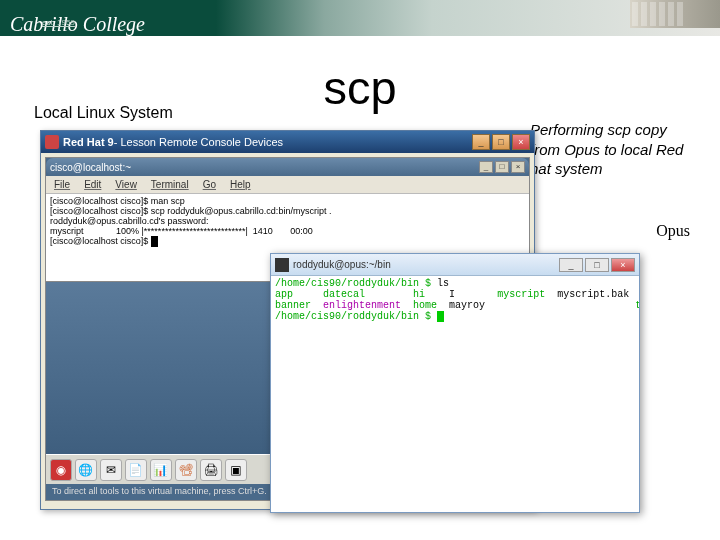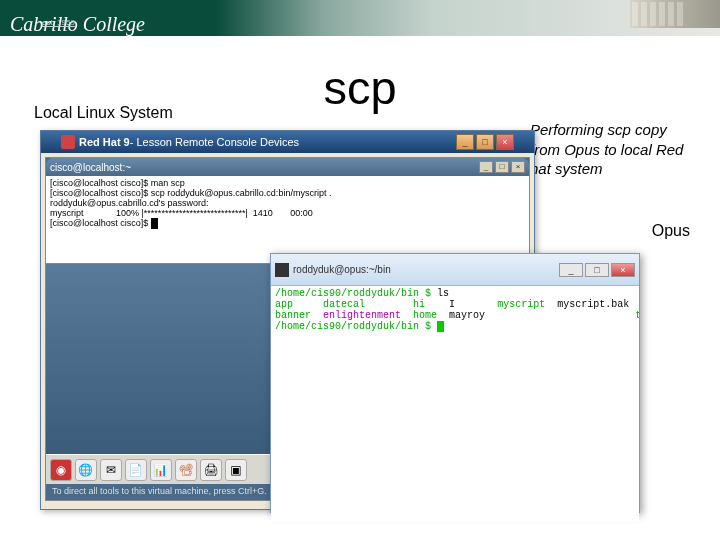--- a/index.html
+++ b/index.html
@@ -79,40 +79,40 @@
     font-style: italic;
     font-size: 15px;
     font-family: Verdana, sans-serif;
     line-height: 1.3;
   }
   .label-opus {
     position: absolute;
     right: 30px;
     top: 222px;
     font-size: 16px;
-    font-family: Liberation Sans, sans-serif;
+    font-family: Liberation Serif, serif;
   }
 
   
   .vmware {
     position: absolute;
     left: 40px;
     top: 130px;
     width: 495px;
     height: 380px;
     border: 1px solid #5a7aa0;
     background: #ece9d8;
     box-shadow: 2px 2px 6px rgba(0,0,0,0.3);
   }
   .vmware-title {
     height: 22px;
     background: linear-gradient(to bottom, #3b6ea5, #1c3f6e);
     display: flex;
     align-items: center;
-    padding: 0 20px;
+    padding: 0 4px;
     color: #fff;
     font-size: 11px;
   }
   .vmware-title .icon { width: 14px; height: 14px; background: #c44; margin-right: 4px; border-radius: 2px; }
   .vmware-title .spacer { flex: 1; }
   .win-btn {
     width: 18px; height: 16px;
     background: linear-gradient(#f5c78f,#d89850);
     border: 1px solid #8a6a3a;
     margin-left: 2px;
@@ -178,21 +178,21 @@
   
   .opus {
     position:absolute;
     left:270px; top:253px;
     width:370px; height:260px;
     border:1px solid #7a9ac0;
     background:#fff;
     box-shadow:2px 2px 8px rgba(0,0,0,0.4);
   }
   .opus-title{
-    height:32px;
+    height:22px;
     background:linear-gradient(#e8f0fa,#c8dcf0);
     border-bottom:1px solid #a0b8d0;
     display:flex;align-items:center;padding:0 4px;font-size:10px;color:#333;
   }
   .opus-title .ic{width:14px;height:14px;background:#333;margin-right:4px;}
   .opus-title .spacer{flex:1;}
   .opus-title .ob{width:24px;height:14px;border:1px solid #999;margin-left:2px;font-size:9px;text-align:center;line-height:12px;}
   .opus-title .ob.min{background:#e8e8e8;}
   .opus-title .ob.max{background:#e8e8e8;}
   .opus-title .ob.cls{background:linear-gradient(#e99,#c44);color:#fff;}
@@ -242,20 +242,28 @@
     <span class="win-btn">□</span>
     <span class="win-btn close">×</span>
   </div>
   <div class="rh-inner">
     <div class="rh-titlebar">
       <span>cisco@localhost:~</span>
       <span class="spacer"></span>
       <span class="wb">_</span>
       <span class="wb">□</span>
       <span class="wb">×</span>
+    </div>
+    <div class="rh-menubar">
+      <span>File</span>
+      <span>Edit</span>
+      <span>View</span>
+      <span>Terminal</span>
+      <span>Go</span>
+      <span>Help</span>
     </div>
     <div class="rh-terminal"><span>[cisco@localhost cisco]$ man scp</span>
 <span>[cisco@localhost cisco]$ scp roddyduk@opus.cabrillo.cd:bin/myscript .</span>
 <span>roddyduk@opus.cabrillo.cd's password:</span>
 <span>myscript             100% |*****************************|  1410       00:00</span>
 <span>[cisco@localhost cisco]$ </span><span class="bcursor"></span></div>
     <div class="rh-desktop"></div>
     <div class="rh-taskbar">
       <span class="tb-icon" style="background:#c33;color:#fff">◉</span>
       <span class="tb-icon" style="color:#36a">🌐</span>

